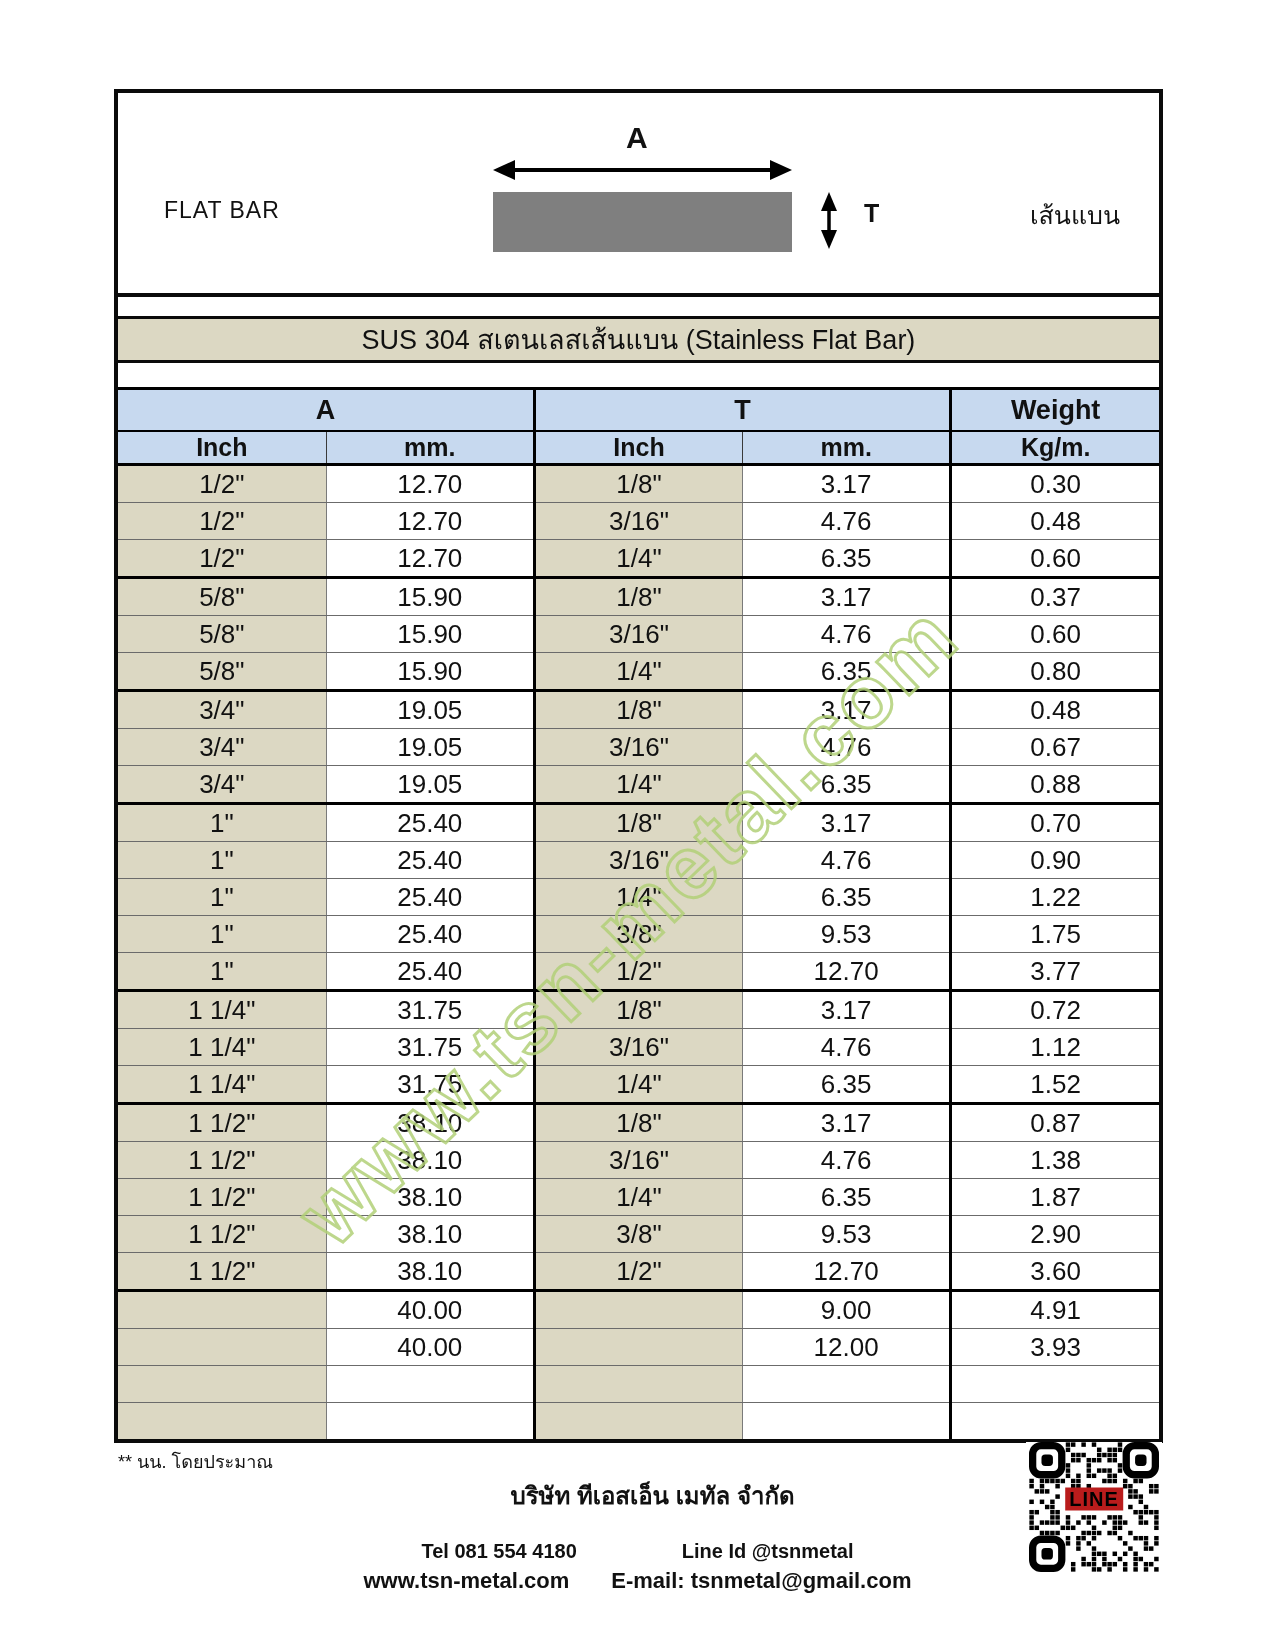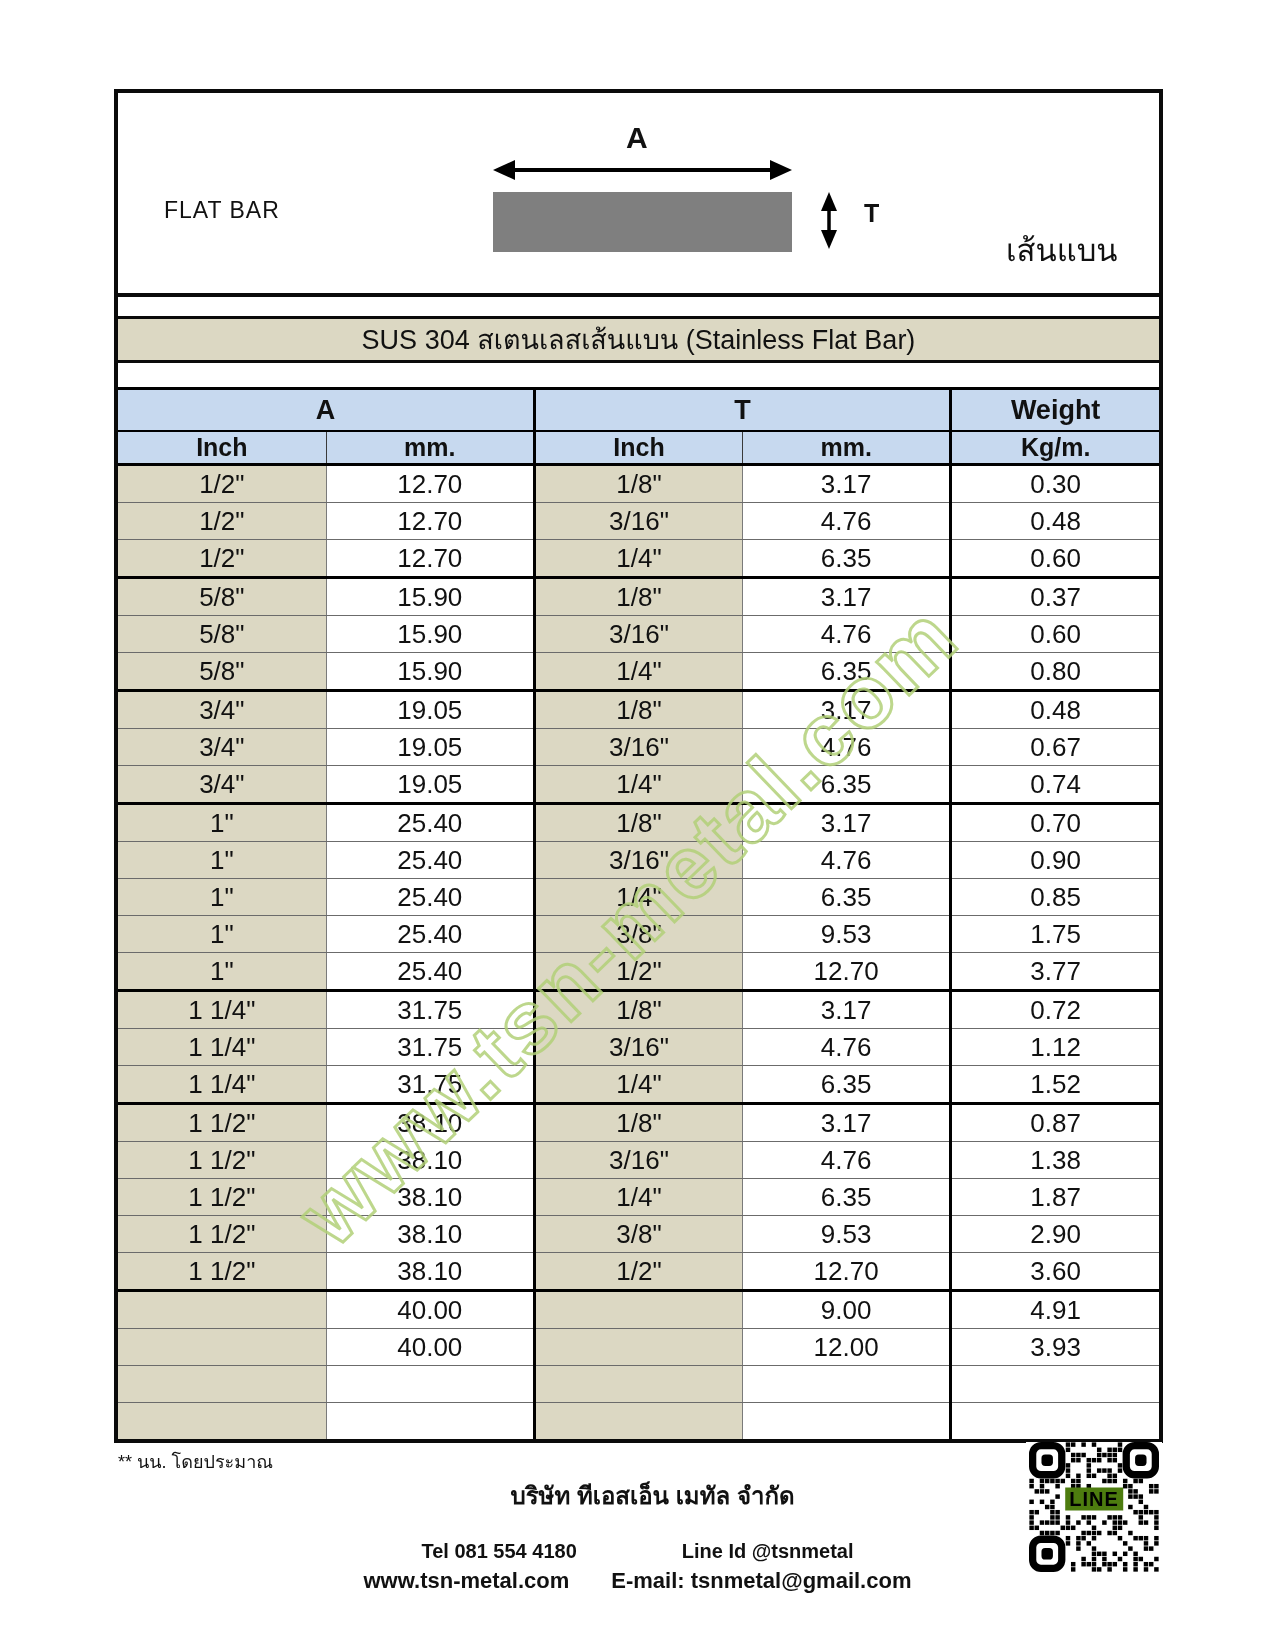--- a/index.html
+++ b/index.html
@@ -8,21 +8,21 @@
 
   
   .sheet{position:absolute;left:114px;top:89px;width:1041px;border:4px solid #0a0a0a;background:#fff;}
 
   
   .diagram-section{position:relative;height:200px;border-bottom:4px solid #0a0a0a;background:#fff;}
   .diagram-section .lbl{position:absolute;white-space:nowrap;}
   .flat-bar-label{left:46px;top:104px;font-size:23px;letter-spacing:1px;}
   .dim-a-label{left:508px;top:28px;font-size:30px;font-weight:bold;}
   .dim-t-label{left:746px;top:106px;font-size:25px;font-weight:bold;}
-  .thai-right-label{left:888px;top:102px;font-size:31px;margin-top:30px;}
+  .thai-right-label{left:912px;top:102px;font-size:25px;}
 
   .gap1{height:19px;background:#fff;}
   .title-bar{height:41px;border-top:3px solid #0a0a0a;border-bottom:3px solid #0a0a0a;
              background:#DCD8C3;display:flex;align-items:center;justify-content:center;
              font-size:27px;font-weight:normal;}
   .gap2{height:24px;background:#fff;}
 
   
   table{border-collapse:collapse;width:100%;table-layout:fixed;border-top:3px solid #000;}
   col{width:20%;}
@@ -49,21 +49,21 @@
   .f-center{position:absolute;left:0;width:1275px;text-align:center;font-weight:bold;white-space:nowrap;padding-left:15px;}
   .f-company{top:1476px;font-size:24px;}
   .f-address{top:1506px;font-size:24px;}
   .f-row{position:absolute;left:0;width:1275px;display:flex;justify-content:center;font-weight:bold;}
   .f-tel-row{top:1540px;font-size:20px;gap:105px;}
   .f-web-row{top:1568px;font-size:22px;gap:42px;}
 
   .qr-box{position:absolute;left:1026px;top:1442px;width:136px;height:130px;background:#fff;}
   .qr-box svg{display:block;width:136px;height:130px;fill:#000;}
   .qr-label{position:absolute;left:50%;top:44%;transform:translate(-50%,-50%);
-            background:#4d7c0f;padding:0 4px;font-size:20px;font-weight:bold;letter-spacing:1px;color:#000;}
+            background:#b91c1c;padding:0 4px;font-size:20px;font-weight:bold;letter-spacing:1px;color:#000;}
 </style>
 </head>
 <body>
 
 <div class="page">
 
   <div class="sheet">
 
     <div class="diagram-section">
       <svg width="1041" height="200" viewBox="0 0 1041 200">
@@ -164,42 +164,42 @@
             <td class="v3">19.05</td>
             <td class="c-inch v1">3/16"</td>
             <td class="v3">4.76</td>
             <td class="">0.67</td>
           </tr>
           <tr class="group-end">
             <td class="c-inch v1">3/4"</td>
             <td class="v3">19.05</td>
             <td class="c-inch v1">1/4"</td>
             <td class="v3">6.35</td>
-            <td class="">0.74</td>
+            <td class="">0.88</td>
           </tr>
           <tr>
             <td class="c-inch v1">1"</td>
             <td class="v3">25.40</td>
             <td class="c-inch v1">1/8"</td>
             <td class="v3">3.17</td>
             <td class="">0.70</td>
           </tr>
           <tr>
             <td class="c-inch v1">1"</td>
             <td class="v3">25.40</td>
             <td class="c-inch v1">3/16"</td>
             <td class="v3">4.76</td>
             <td class="">0.90</td>
           </tr>
           <tr>
             <td class="c-inch v1">1"</td>
             <td class="v3">25.40</td>
             <td class="c-inch v1">1/4"</td>
             <td class="v3">6.35</td>
-            <td class="">0.85</td>
+            <td class="">1.22</td>
           </tr>
           <tr>
             <td class="c-inch v1">1"</td>
             <td class="v3">25.40</td>
             <td class="c-inch v1">3/8"</td>
             <td class="v3">9.53</td>
             <td class="">1.75</td>
           </tr>
           <tr class="group-end">
             <td class="c-inch v1">1"</td>

